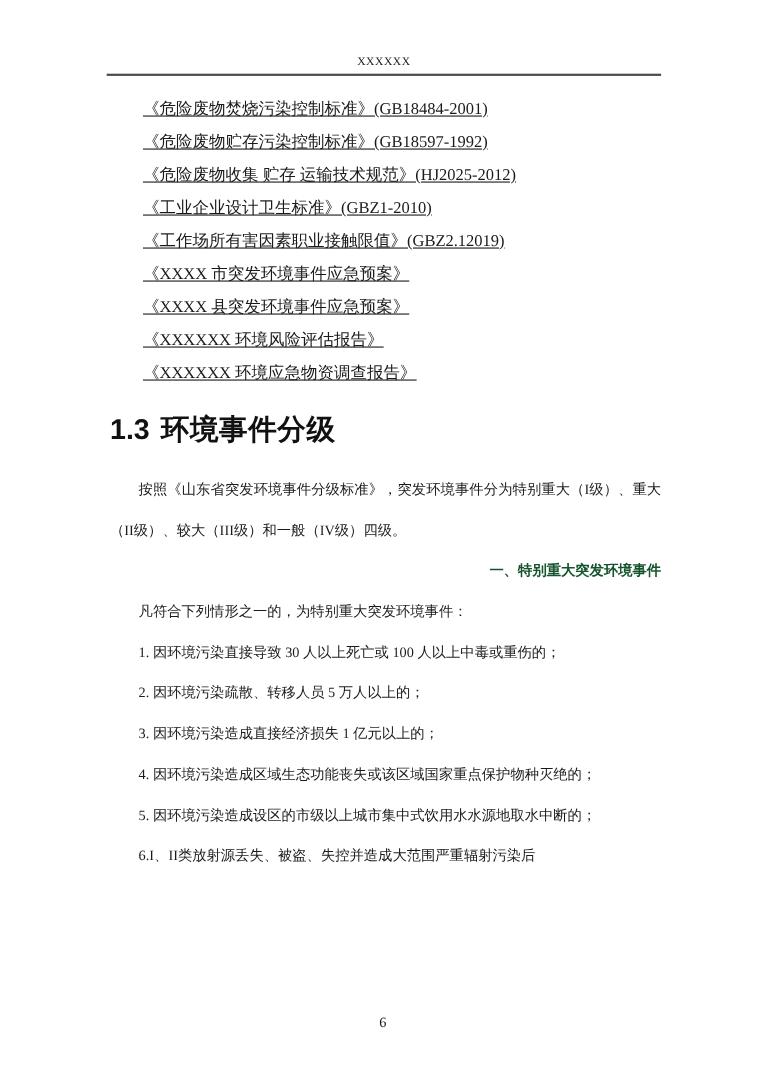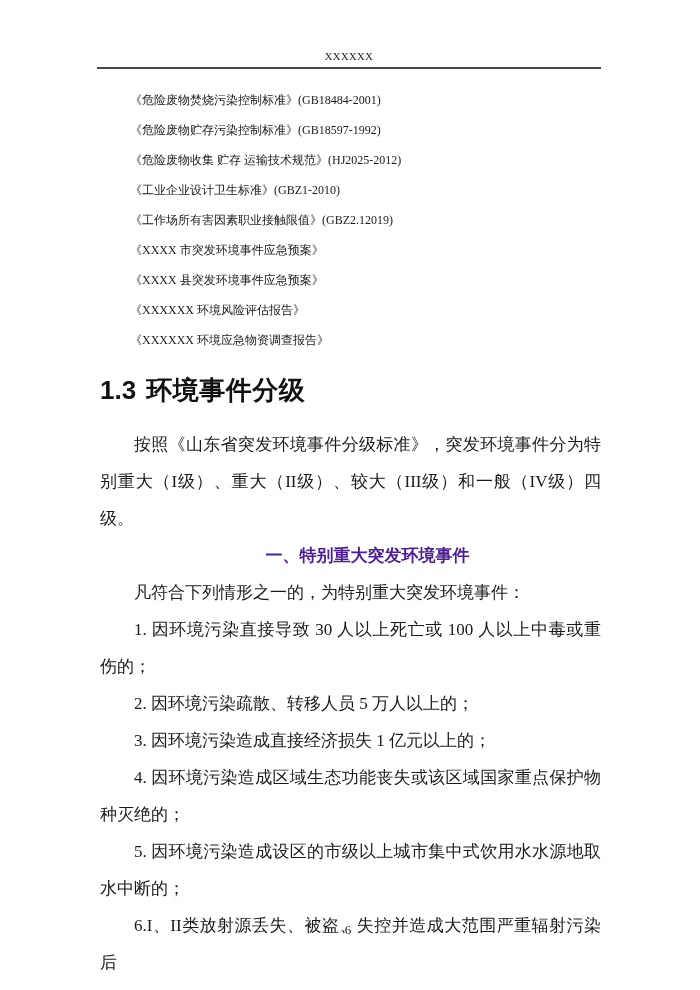--- a/index.html
+++ b/index.html
@@ -36,24 +36,25 @@
   .content {
     margin: 0 95px 0 100px; 
   }
   
   .refs {
     margin-top: 16px;
   }
   .ref-item {
     margin: 0;
     padding-left: 30px;
-    font-size: 12px;
+    font-size: 15px;
     line-height: 30px;
     white-space: nowrap;
     color: #1a1a1a;
+    text-decoration: underline;
   }
   
   .section-heading {
     margin: 22px 0 0 0;
     font-family: "Liberation Sans", "DejaVu Sans", sans-serif;
     font-weight: bold;
     font-size: 26px;
     line-height: 27px;
     color: #111111;
     letter-spacing: 0.5px;
@@ -61,31 +62,31 @@
   .section-heading .sec-num {
     margin-right: 10px;
     letter-spacing: 0;
   }
   
   .body-block {
     margin-top: 22px;
   }
   .body-block p {
     margin: 0;
-    font-size: 17px;
+    font-size: 13px;
     line-height: 37px;
     text-align: justify;
     text-indent: 2em;
     color: #1a1a1a;
   }
   p.sub-heading {
     font-family: "Liberation Sans", "DejaVu Sans", sans-serif;
     font-weight: bold;
-    text-align: center;
-    color: #4c1d95;
+    text-align: right;
+    color: #14532d;
   }
   
   .page-number {
     position: absolute;
     left: 0;
     right: 0;
     bottom: 52px;
     text-align: center;
     font-size: 13px;
     line-height: 16px;

